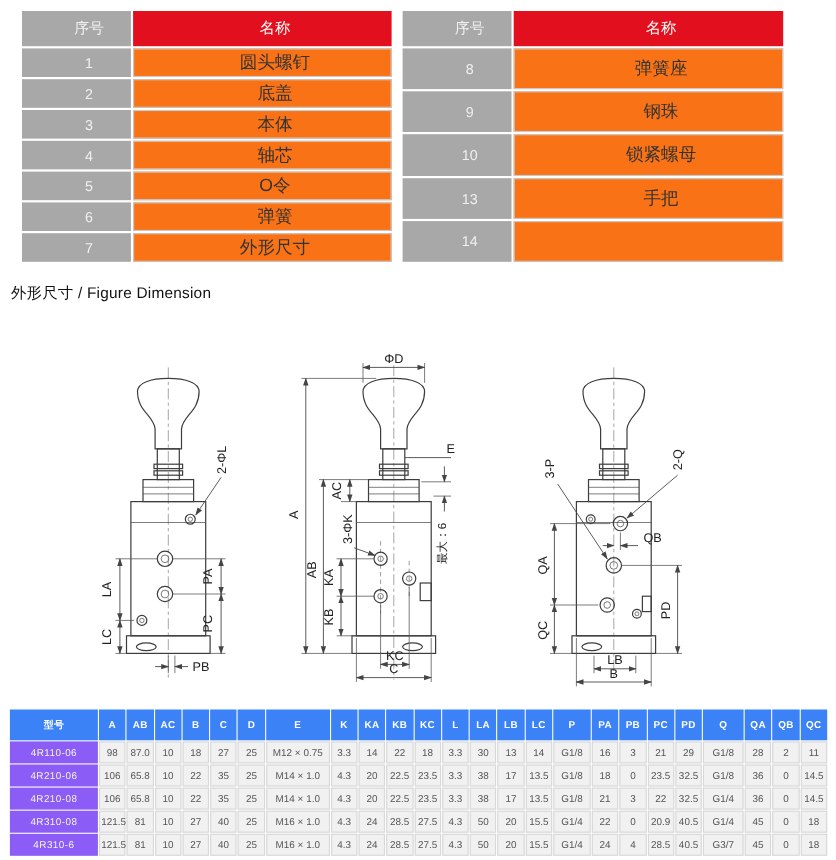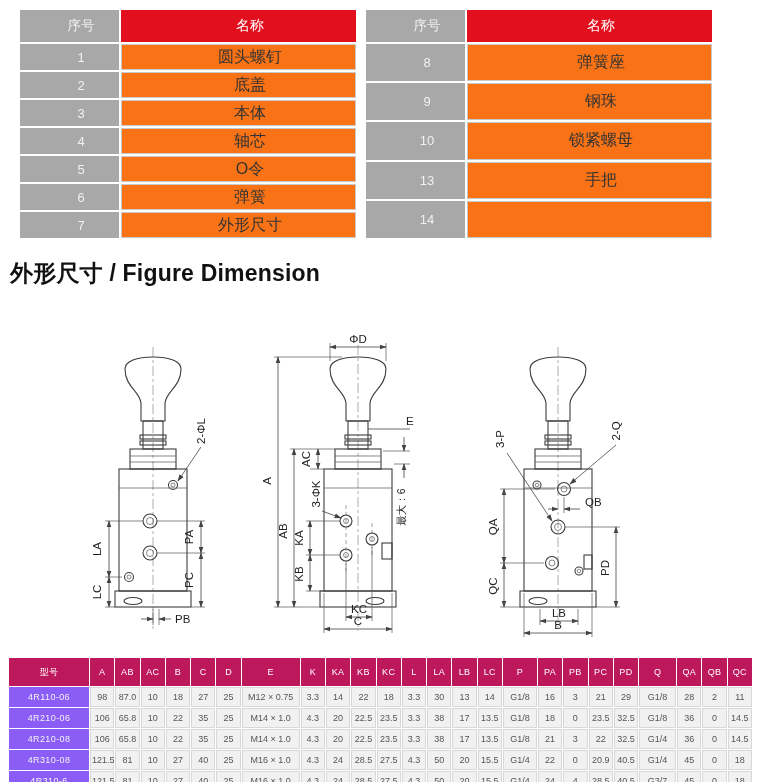--- a/index.html
+++ b/index.html
@@ -12,37 +12,37 @@
   table.parts th,table.parts td{text-align:center;vertical-align:middle;font-weight:normal;padding-left:24px;}
   table.parts th.no,table.parts td.no{width:74px;background:#a8a8a8;color:#f0f0f0;font-size:13px;height:24px;}
   table.parts th.no{height:30px;font-size:13.5px;}
   table.parts th.nm{background:#e2101e;color:#fff;font-size:14px;height:30px;}
   table.parts td.nm{background:#f97316;border:1px solid #c9c9c9;color:#333;font-size:16px;height:22px;}
   .parts-left th.nm,.parts-left td.nm{width:208px;}
   .parts-right th.nm,.parts-right td.nm{width:218px;}
   .parts-right th.no,.parts-right td.no{width:70px;}
 
   
-  .sec-title{font-size:23px;font-weight:bold;color:#111;margin:18px 0 16px 10px;letter-spacing:.2px;}
+  .sec-title{font-size:14px;font-weight:normal;color:#111;margin:18px 0 16px 10px;letter-spacing:.2px;}
 
   
   .diagrams{display:flex;margin:42px 0 0 48px;align-items:flex-start;}
   .diagrams svg{display:block;}
   .dwg{stroke:#3d3d3d;stroke-width:1.1;fill:none;}
   .thin{stroke:#555;stroke-width:.7;fill:none;}
   .dim{stroke:#444;stroke-width:.8;fill:none;}
   .cl{stroke:#777;stroke-width:.6;stroke-dasharray:10 3 3 3;fill:none;}
   .dash{stroke:#666;stroke-width:.6;stroke-dasharray:4 3;fill:none;}
   text.lbl{font-family:"Liberation Sans",sans-serif;font-size:11.5px;fill:#222;stroke:none;}
   text.lblz{font-family:"Liberation Sans","DejaVu Sans",sans-serif;font-size:10.5px;fill:#222;stroke:none;}
 
   
   .spec-wrap{margin:14px 0 0 8px;}
   table.spec{border-collapse:separate;border-spacing:1px;table-layout:fixed;width:745px;}
-  table.spec th{background:#be185d;color:#fff;font-size:9px;font-weight:normal;height:26px;letter-spacing:.3px;}
+  table.spec th{background:#3b82f6;color:#fff;font-size:9px;font-weight:bold;height:26px;letter-spacing:.3px;}
   table.spec th:nth-child(1){width:78px;}
   table.spec th:nth-child(8){width:56px;}
   table.spec th:nth-child(17){width:32px;}
   table.spec th:nth-child(22){width:35px;}
   table.spec td{text-align:center;font-size:9px;height:18px;}
   table.spec td.model{background:#8b5cf6;color:#f2f2f2;letter-spacing:.4px;}
   table.spec td.val{background:#f1f1f1;border:1px solid #d8d8d8;color:#555;height:16px;}
 </style>
 </head>
 <body>

